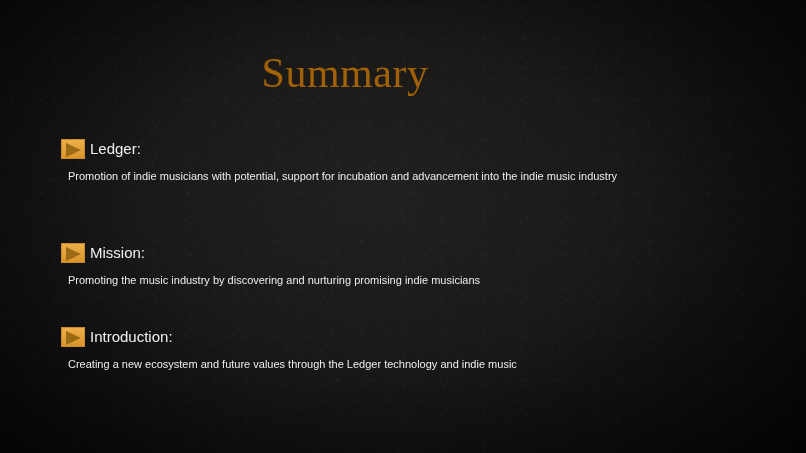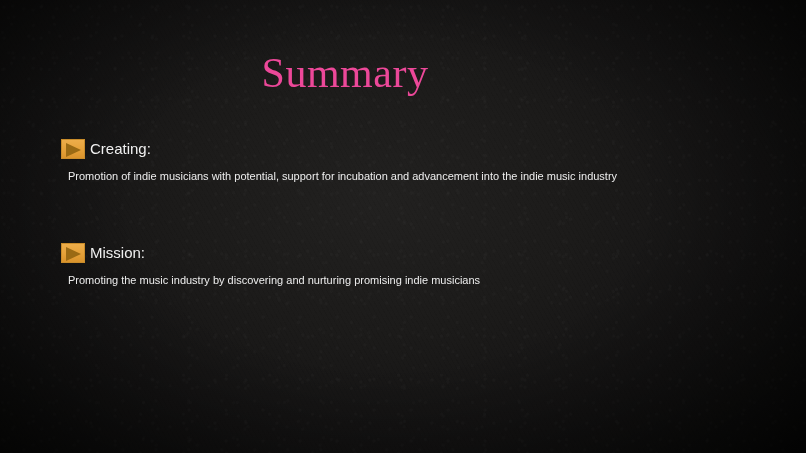--- a/index.html
+++ b/index.html
@@ -94,21 +94,21 @@
   .slide-title {
     position: absolute;
     top: 52px;
     left: 0;
     width: 690px;
     text-align: center;
     font-family: "Liberation Serif", "DejaVu Serif", serif;
     font-size: 42px;
     font-weight: 400;
     letter-spacing: 0.5px;
-    color: #ec4899;
+    color: #a16207;
     line-height: 1;
   }
 
   
   .block {
     position: absolute;
     left: 61px;
     width: 690px;
   }
   .block-mission      { top: 138px; }
@@ -178,32 +178,43 @@
 
     <div class="slide-title">Summary</div>
 
     <div class="block block-mission">
       <div class="heading-row">
         <span class="marker">
           <svg width="15" height="14" viewBox="0 0 15 14" xmlns="http://www.w3.org/2000/svg">
             <polygon points="0,0 15,7 0,14" fill="#9A6A14"></polygon>
           </svg>
         </span>
-        <span class="heading-text">Creating:</span>
+        <span class="heading-text">Ledger:</span>
       </div>
       <div class="body-text">Promotion of indie musicians with potential, support for incubation and advancement into the indie music industry</div>
     </div>
 
     <div class="block block-vision">
       <div class="heading-row">
         <span class="marker">
           <svg width="15" height="14" viewBox="0 0 15 14" xmlns="http://www.w3.org/2000/svg">
             <polygon points="0,0 15,7 0,14" fill="#9A6A14"></polygon>
           </svg>
         </span>
         <span class="heading-text">Mission:</span>
       </div>
       <div class="body-text">Promoting the music industry by discovering and nurturing promising indie musicians</div>
     </div>
 
+    <div class="block block-introduction">
+      <div class="heading-row">
+        <span class="marker">
+          <svg width="15" height="14" viewBox="0 0 15 14" xmlns="http://www.w3.org/2000/svg">
+            <polygon points="0,0 15,7 0,14" fill="#9A6A14"></polygon>
+          </svg>
+        </span>
+        <span class="heading-text">Introduction:</span>
+      </div>
+      <div class="body-text">Creating a new ecosystem and future values through the Ledger technology and indie music</div>
+    </div>
 
   </div>
 </div>
 
 </body></html>

